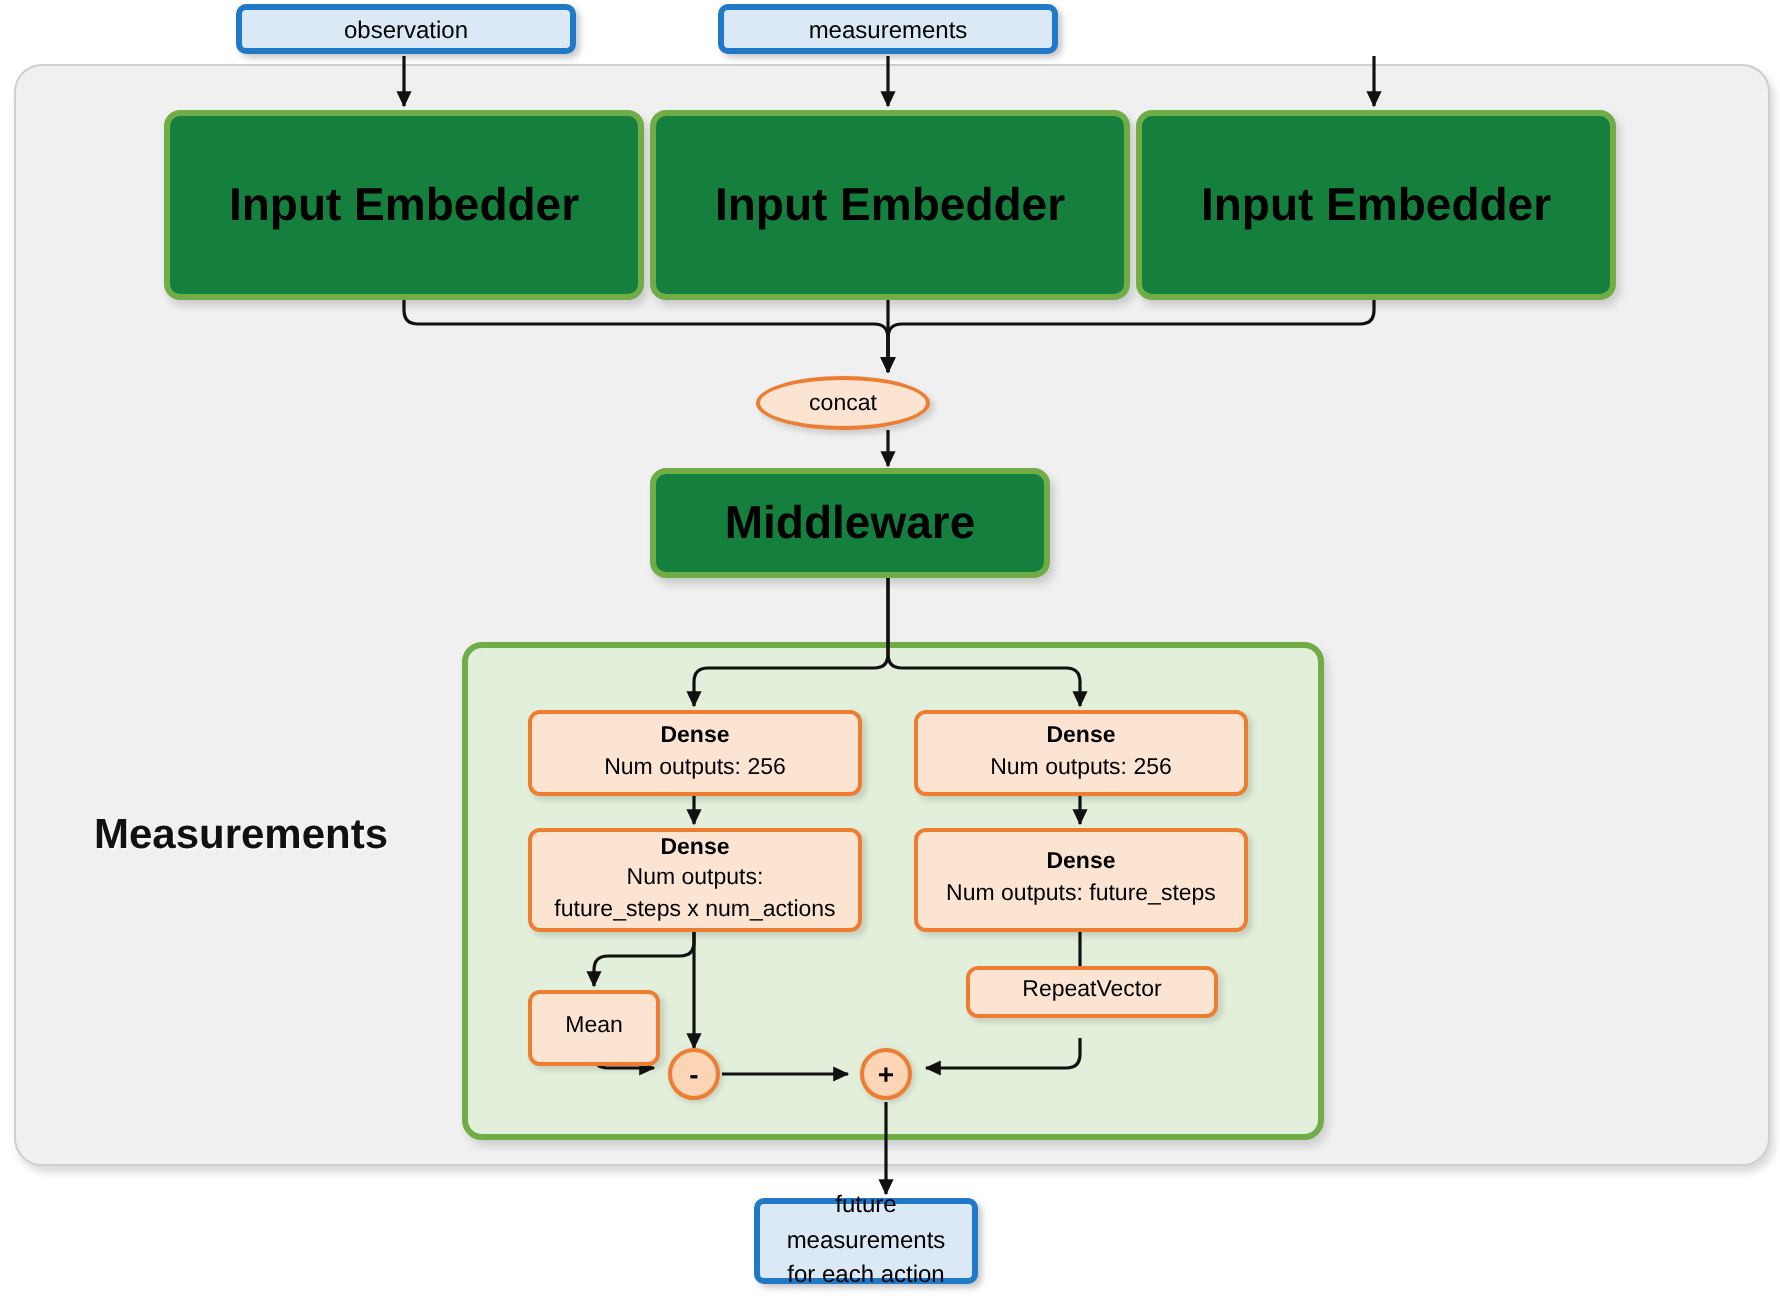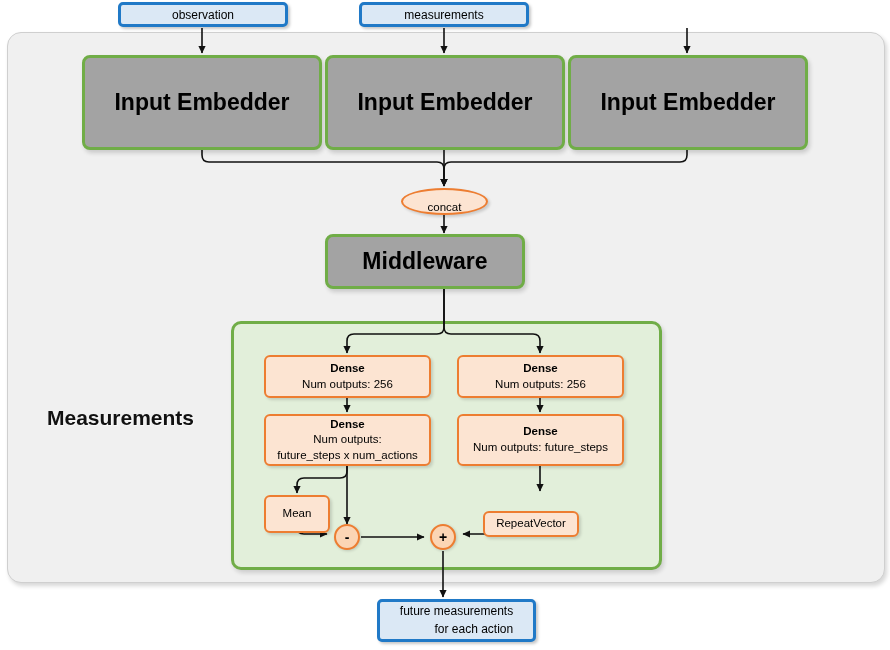--- a/index.html
+++ b/index.html
@@ -72,21 +72,21 @@
     border: 3px solid #2079c7;
     border-radius: 5px;
     color: #000000;
     font-size: 12px;
     box-shadow: 2px 2px 3px rgba(0,0,0,0.22);
     z-index: 7;
   }
   .io-box.multiline { line-height: 1.45; }
   
   .green-box {
-    background: #a3a3a3;
+    background: #15803d;
     border: 3px solid #70ad47;
     border-radius: 8px;
     color: #000000;
     font-size: 23px;
     font-weight: bold;
     box-shadow: 2px 3px 4px rgba(0,0,0,0.16);
   }
   
   .orange-box {
     background: #fce4d2;
@@ -187,21 +187,21 @@
   <div class="node green-box" style="left:82px; top:55px; width:240px; height:95px;">
     <span>Input Embedder</span>
   </div>
   <div class="node green-box" style="left:325px; top:55px; width:240px; height:95px;">
     <span>Input Embedder</span>
   </div>
   <div class="node green-box" style="left:568px; top:55px; width:240px; height:95px;">
     <span>Input Embedder</span>
   </div>
 
-  <div class="node ellipse-node" style="left:401px; top:188px; width:87px; height:27px;align-items:flex-end;">
+  <div class="node ellipse-node" style="left:378px; top:188px; width:87px; height:27px;">
     <span>concat</span>
   </div>
 
   <div class="node green-box" style="left:325px; top:234px; width:200px; height:55px;">
     <span>Middleware</span>
   </div>
 
   <div class="node orange-box" style="left:264px; top:355px; width:167px; height:43px;">
     <div class="inner">
       <span class="ttl">Dense</span>
@@ -224,31 +224,31 @@
       <span class="ttl">Dense</span>
       <span class="sub">Num outputs: 256</span>
     </div>
   </div>
   <div class="node orange-box" style="left:457px; top:414px; width:167px; height:52px;">
     <div class="inner">
       <span class="ttl">Dense</span>
       <span class="sub">Num outputs: future_steps</span>
     </div>
   </div>
-  <div class="node orange-box" style="left:483px; top:511px; width:96px; height:26px;">
+  <div class="node orange-box" style="left:483px; top:483px; width:126px; height:26px;">
     <span>RepeatVector</span>
   </div>
 
   <div class="node op-circle" style="left:334px; top:524px;">
     <span>-</span>
   </div>
   <div class="node op-circle" style="left:430px; top:524px;">
     <span>+</span>
   </div>
 
-  <div class="node io-box multiline" style="left:377px; top:599px; width:159px; height:43px;">
+  <div class="node io-box multiline" style="left:377px; top:599px; width:112px; height:43px;">
     <div>
       <span style="display:block;">future measurements</span>
-      <span style="display:block;text-align:right;">for each action</span>
+      <span style="display:block;">for each action</span>
     </div>
   </div>
 
 </div>
 
 </body></html>

